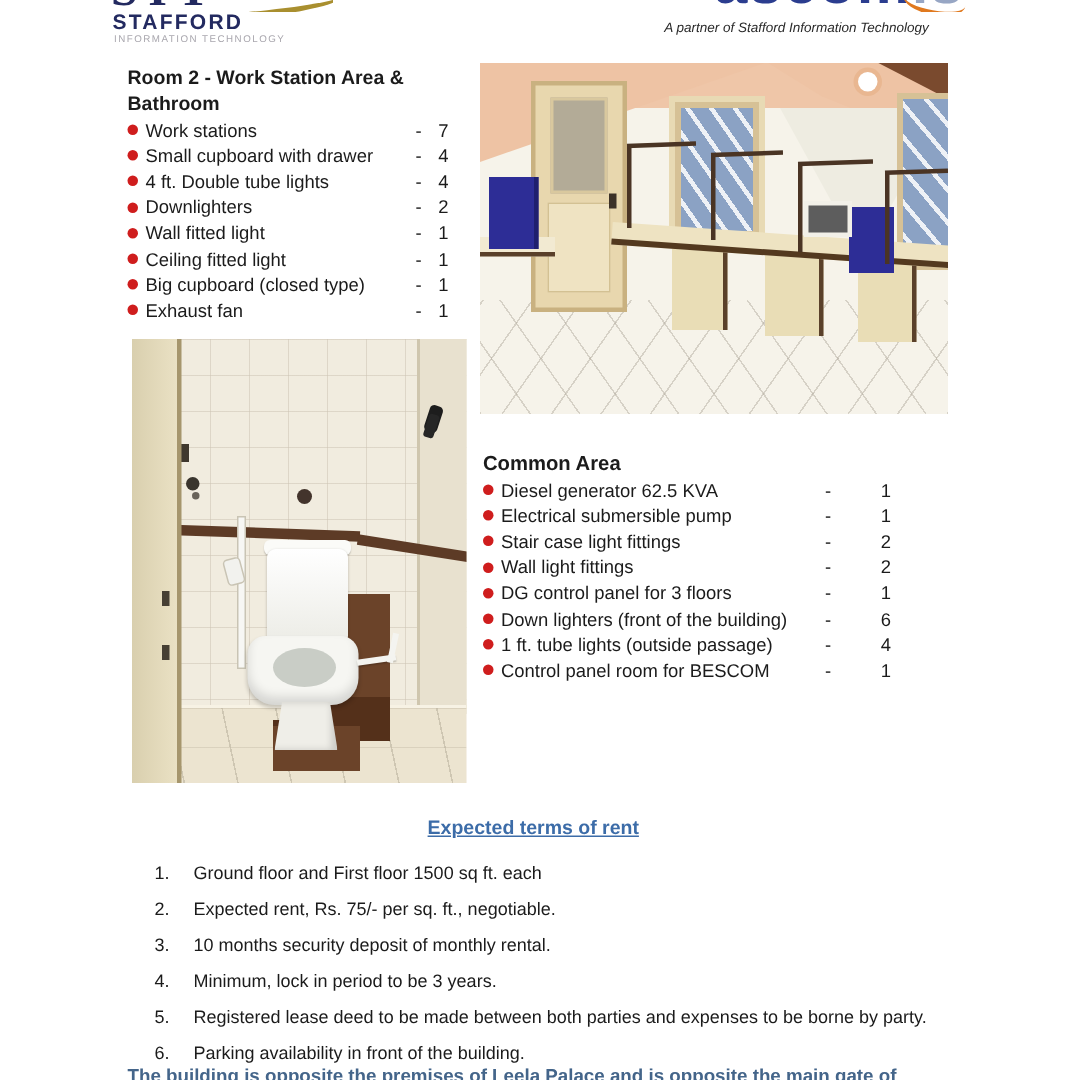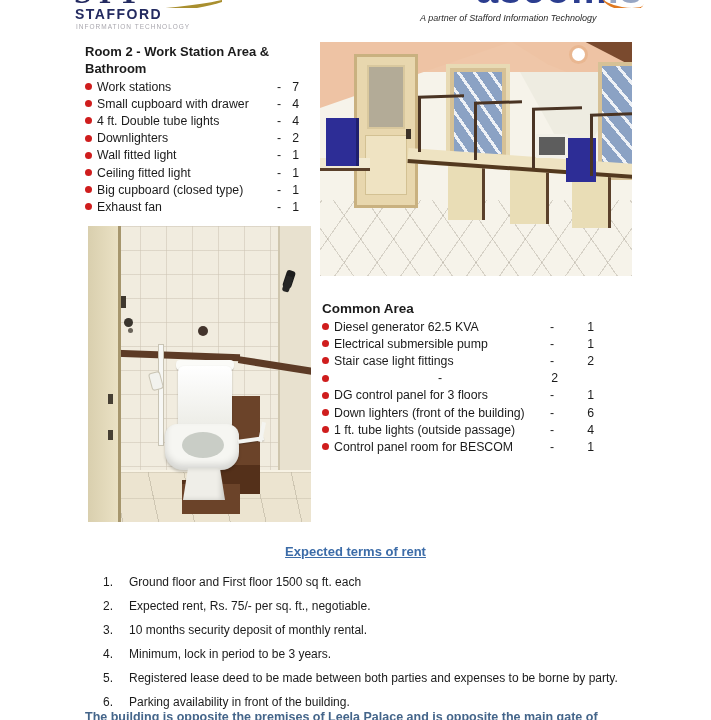--- a/index.html
+++ b/index.html
@@ -15,21 +15,21 @@
     border-bottom:4px solid var(--stafford-gold,#a98f2f);border-radius:50%;transform:rotate(-5deg);}
   .st-name{position:absolute;left:75px;top:6px;font-size:14px;font-weight:bold;
     letter-spacing:1.5px;color:var(--stafford-navy,#232a60);}
   .st-sub{position:absolute;left:76px;top:23px;font-size:6.5px;letter-spacing:1px;color:#a9a7ae;}
   .as-word{position:absolute;left:476px;top:0;width:170px;height:8px;overflow:hidden;}
   .as-word .as-text{position:absolute;left:0;top:-33px;font-size:40px;font-weight:bold;
     letter-spacing:1px;color:var(--ascom-navy,#2b3d8f);}
   .as-word .as-accent{color:#97a6c4;}
   .as-swoosh{position:absolute;right:2px;top:-9px;width:42px;height:16px;
     border-bottom:3px solid var(--ascom-orange,#e0791f);border-radius:50%;transform:rotate(10deg);}
-  .as-tagline{position:absolute;left:420px;top:13px;width:222px;text-align:left;
+  .as-tagline{position:absolute;left:420px;top:13px;width:222px;text-align:center;
     font-size:9px;font-style:italic;color:#2a2a2a;}
   
   .room2-title{position:absolute;left:85px;top:43px;width:212px;font-size:13px;
     font-weight:bold;line-height:17px;}
   .common-title{position:absolute;left:322px;top:301px;font-size:13.5px;font-weight:bold;}
   
   .inv-list{position:absolute;}
   .inv-room2{left:85px;top:78px;width:230px;}
   .inv-common{left:322px;top:318px;width:285px;}
   .inv-row{display:grid;align-items:center;height:17.2px;font-size:12.3px;}
@@ -279,20 +279,21 @@
 
       <div class="inv-row">
         <span class="bullet"></span>
         <span class="inv-label">Stair case light fittings</span>
         <span class="inv-dash">-</span>
         <span class="inv-qty">2</span>
       </div>
 
       <div class="inv-row">
         <span class="bullet"></span>
+        <span class="inv-label">Wall light fittings</span>
         <span class="inv-dash">-</span>
         <span class="inv-qty">2</span>
       </div>
 
       <div class="inv-row">
         <span class="bullet"></span>
         <span class="inv-label">DG control panel for 3 floors</span>
         <span class="inv-dash">-</span>
         <span class="inv-qty">1</span>
       </div>

